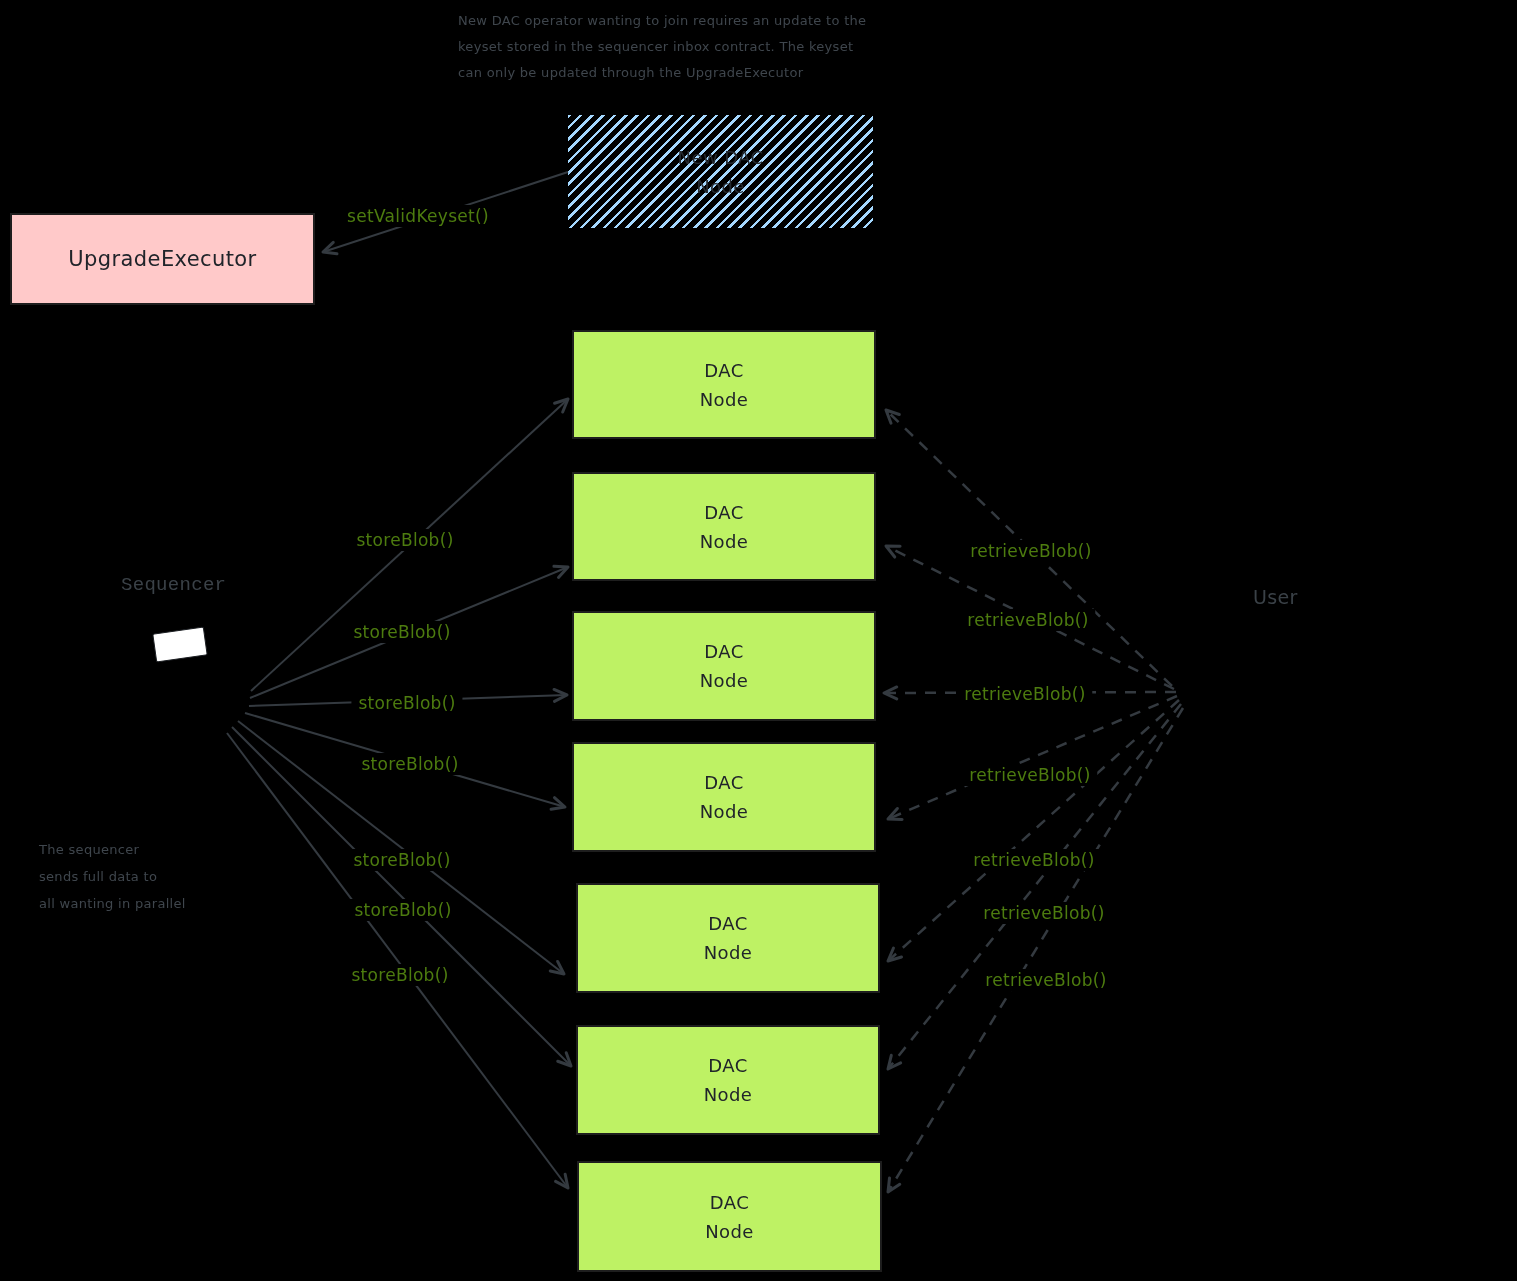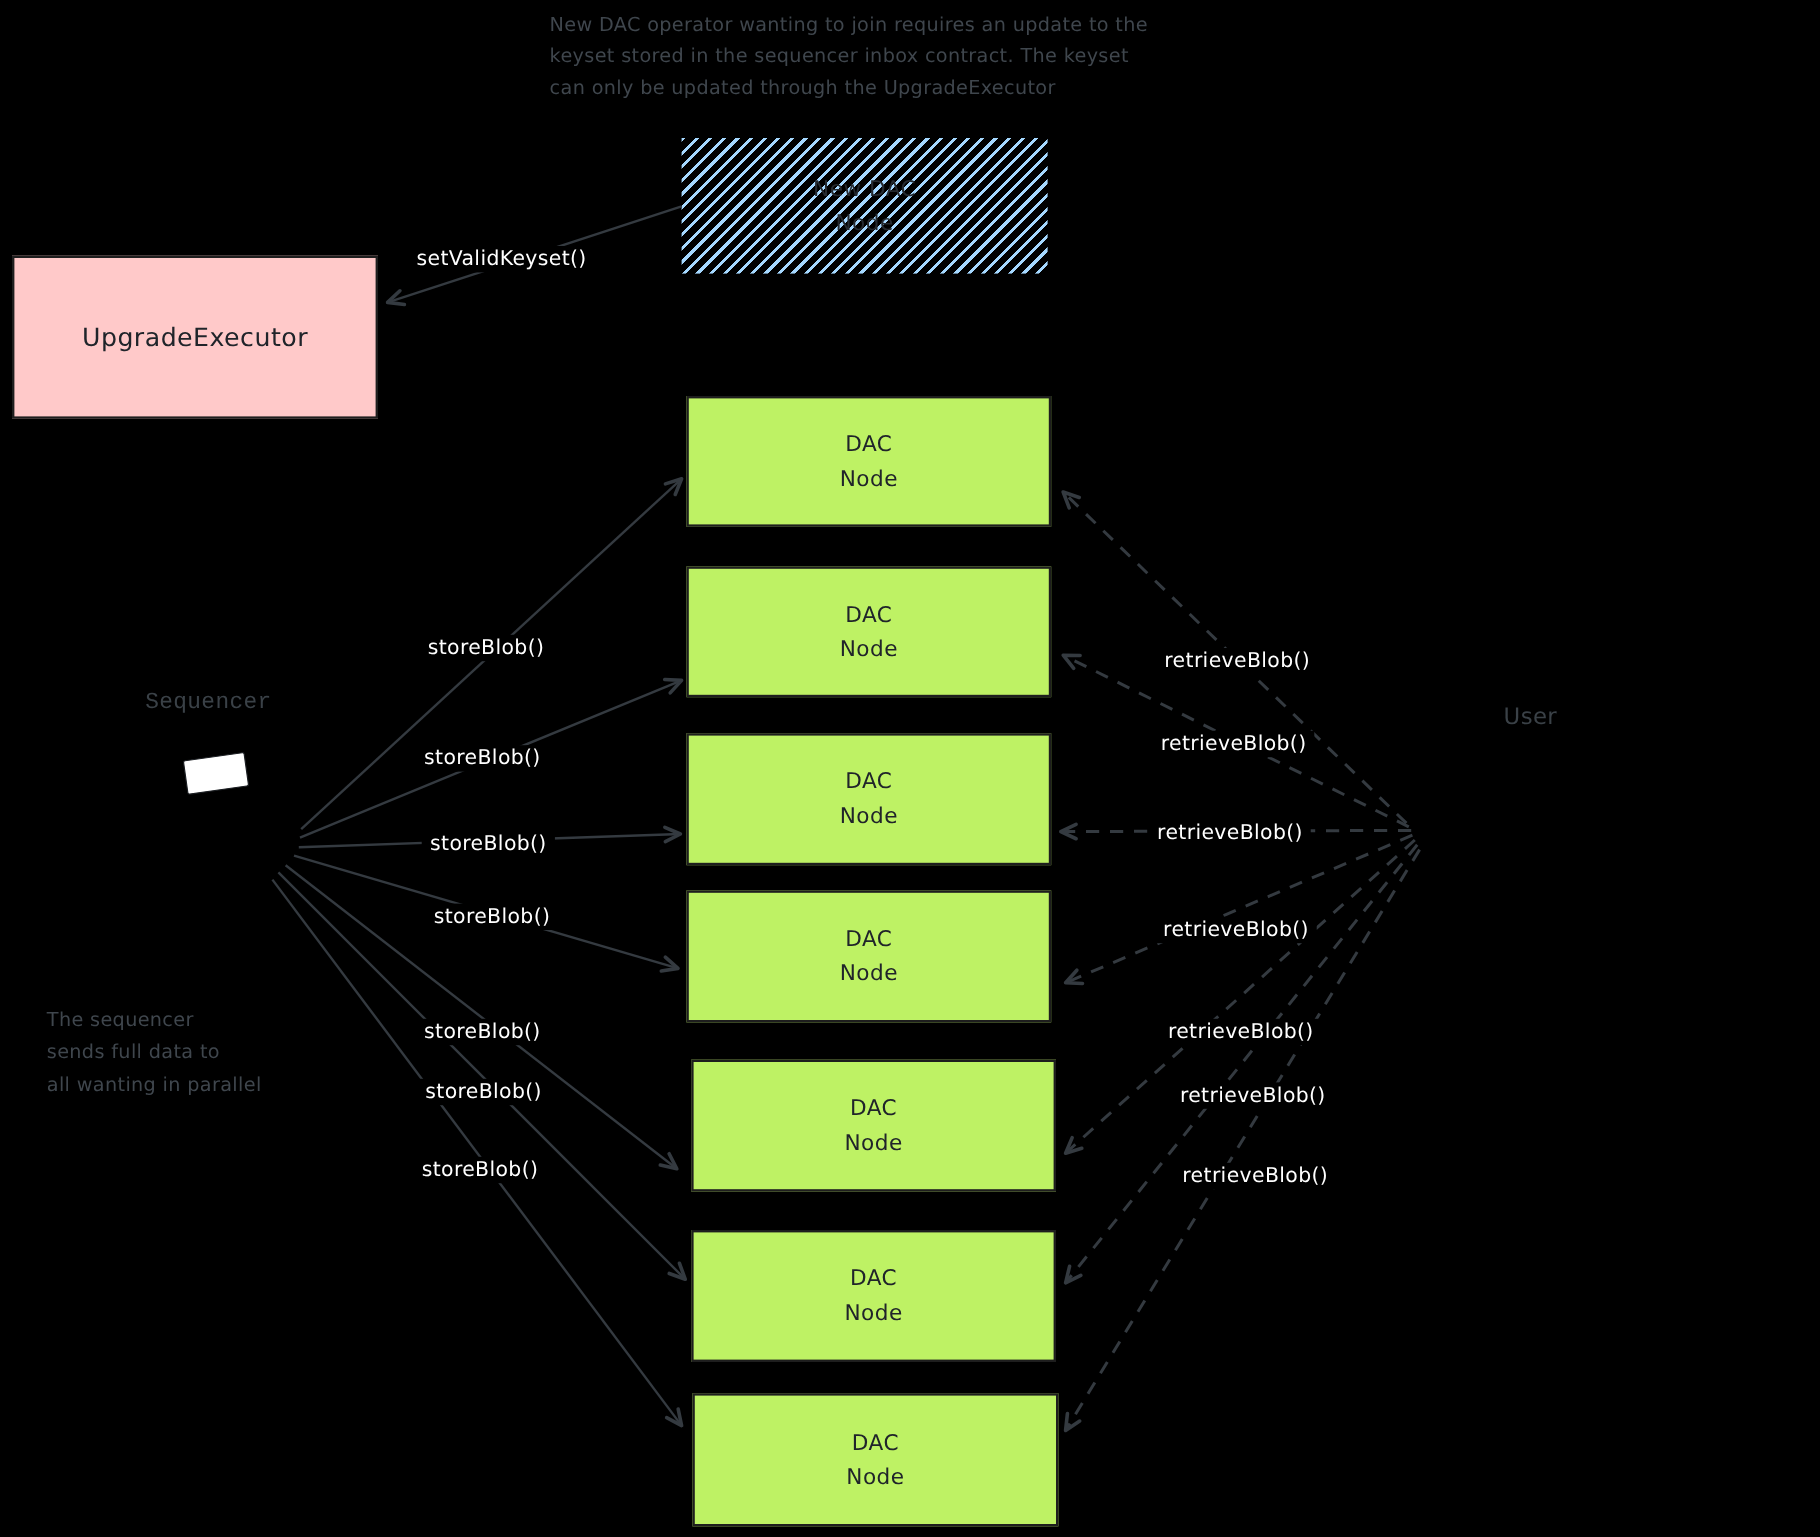--- a/index.html
+++ b/index.html
@@ -18,40 +18,40 @@
   #arrows {
     position: absolute;
     left: 0; top: 0;
     width: 1517px; height: 1281px;
     z-index: 2;
   }
   .note {
     position: absolute;
     z-index: 3;
     color: #3f464d;
-    font-size: 16px;
+    font-size: 13px;
     line-height: 26px;
     white-space: pre-line;
     letter-spacing: 0.3px;
   }
   .actor-label {
     position: absolute;
     z-index: 3;
     color: #3a4147;
     font-size: 19px;
     white-space: nowrap;
     letter-spacing: 0.3px;
   }
   .edge-label {
     position: absolute;
     z-index: 4;
     transform: translate(-50%, -50%);
     background: #000000;
     padding: 1px 7px;
-    color: #ffffff;
+    color: #4d7c0f;
     font-size: 17px;
     white-space: nowrap;
     letter-spacing: 0.3px;
   }
   .box {
     position: absolute;
     z-index: 1;
     box-sizing: border-box;
     display: flex;
     align-items: center;
@@ -141,21 +141,21 @@
   <div class="actor-label" style="left:121px; top:574px;font-family:Liberation Mono, monospace;">Sequencer</div>
   <div class="actor-label" style="left:1253px; top:586px;">User</div>
 
   <div id="sequencer-screen"></div>
 
   <div class="box hatched-box" style="left:568px; top:115px; width:305px; height:113px;">
     <div class="box-label">New DAC
 Node</div>
   </div>
 
-  <div class="box pink-box" style="left:10px; top:213px; width:305px; height:136px;">
+  <div class="box pink-box" style="left:10px; top:213px; width:305px; height:92px;">
     <div class="box-label">UpgradeExecutor</div>
   </div>
 
   <div class="box dac-box" style="left:572px; top:330px; width:304px; height:109px;">
     <div class="box-label">DAC
 Node</div>
   </div>
   <div class="box dac-box" style="left:572px; top:472px; width:304px; height:109px;">
     <div class="box-label">DAC
 Node</div>

